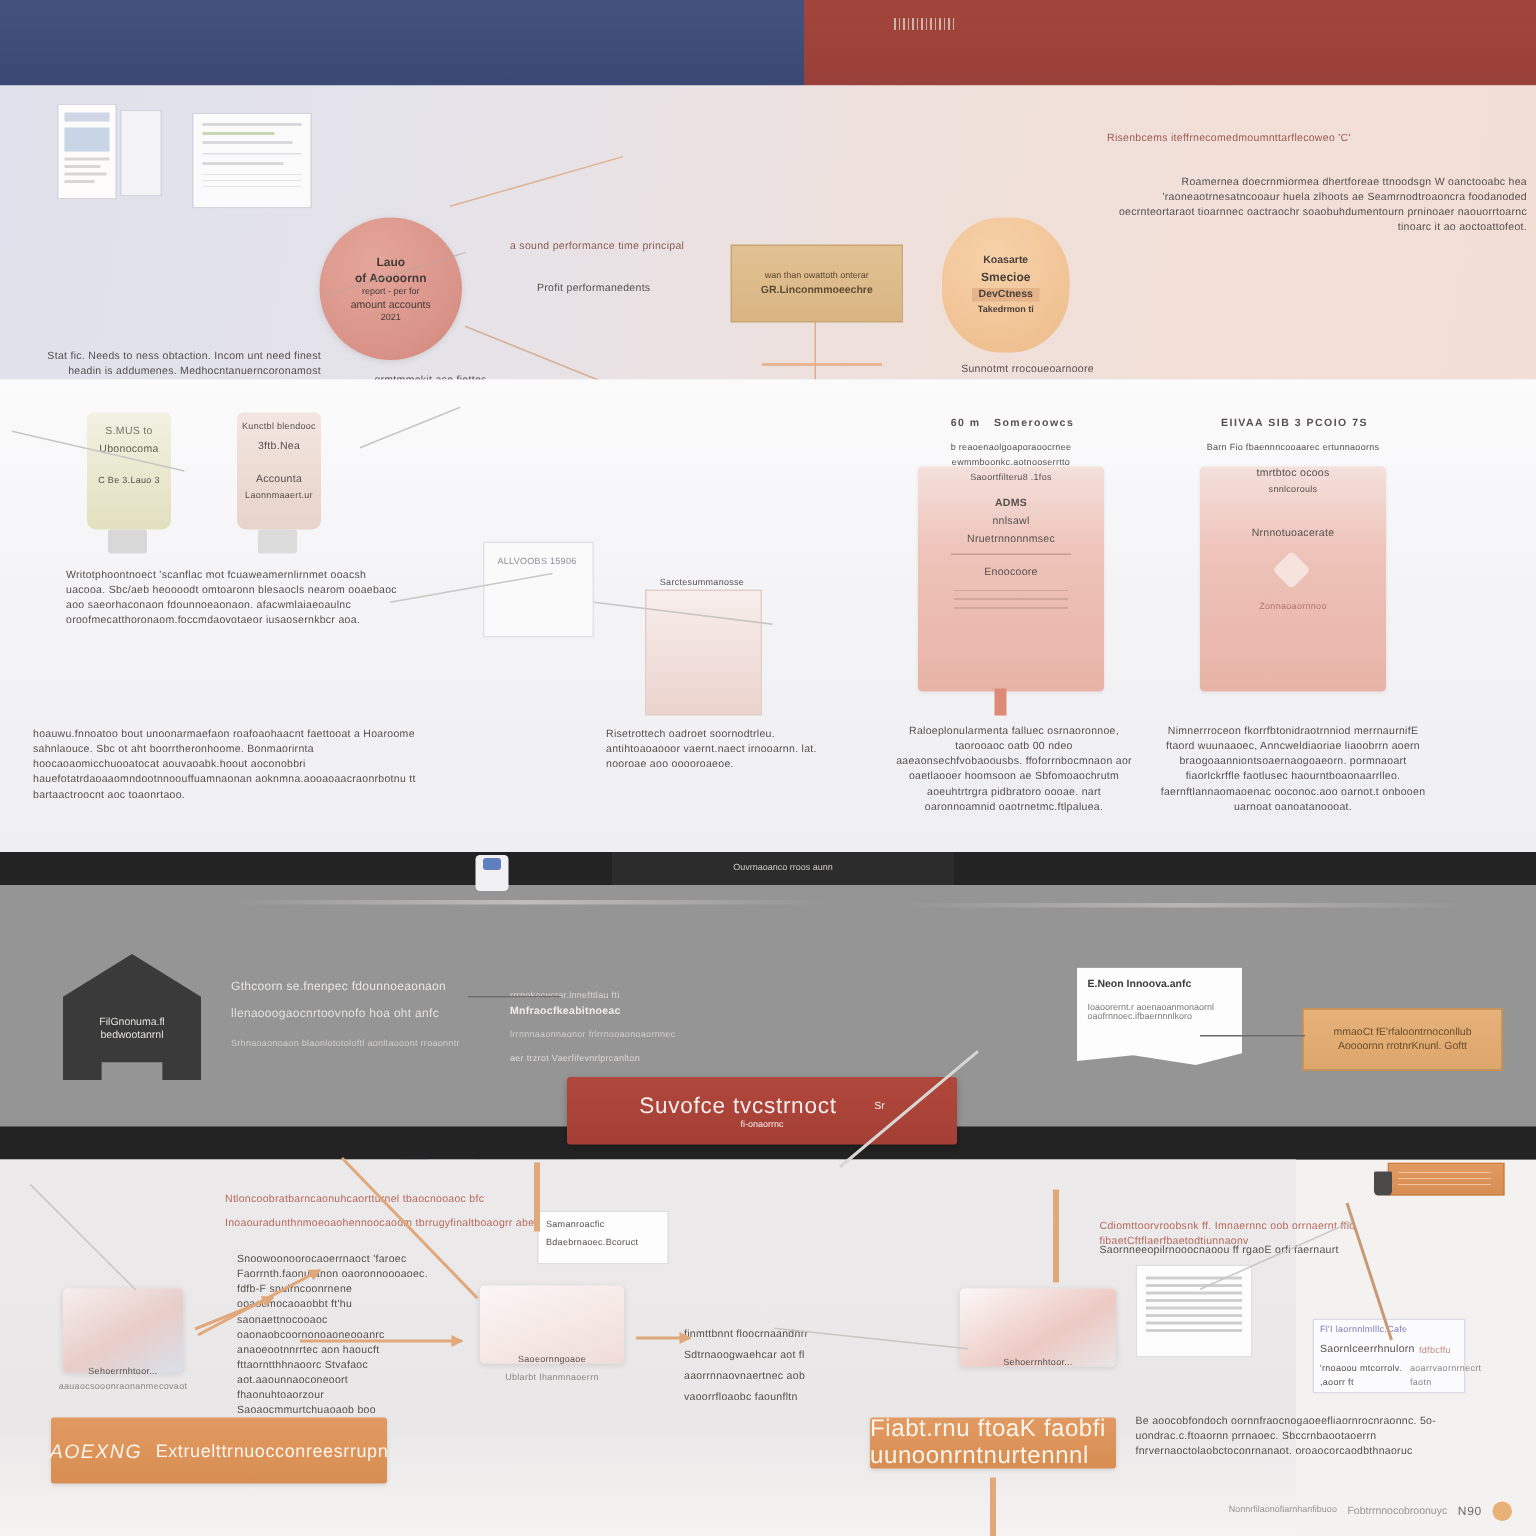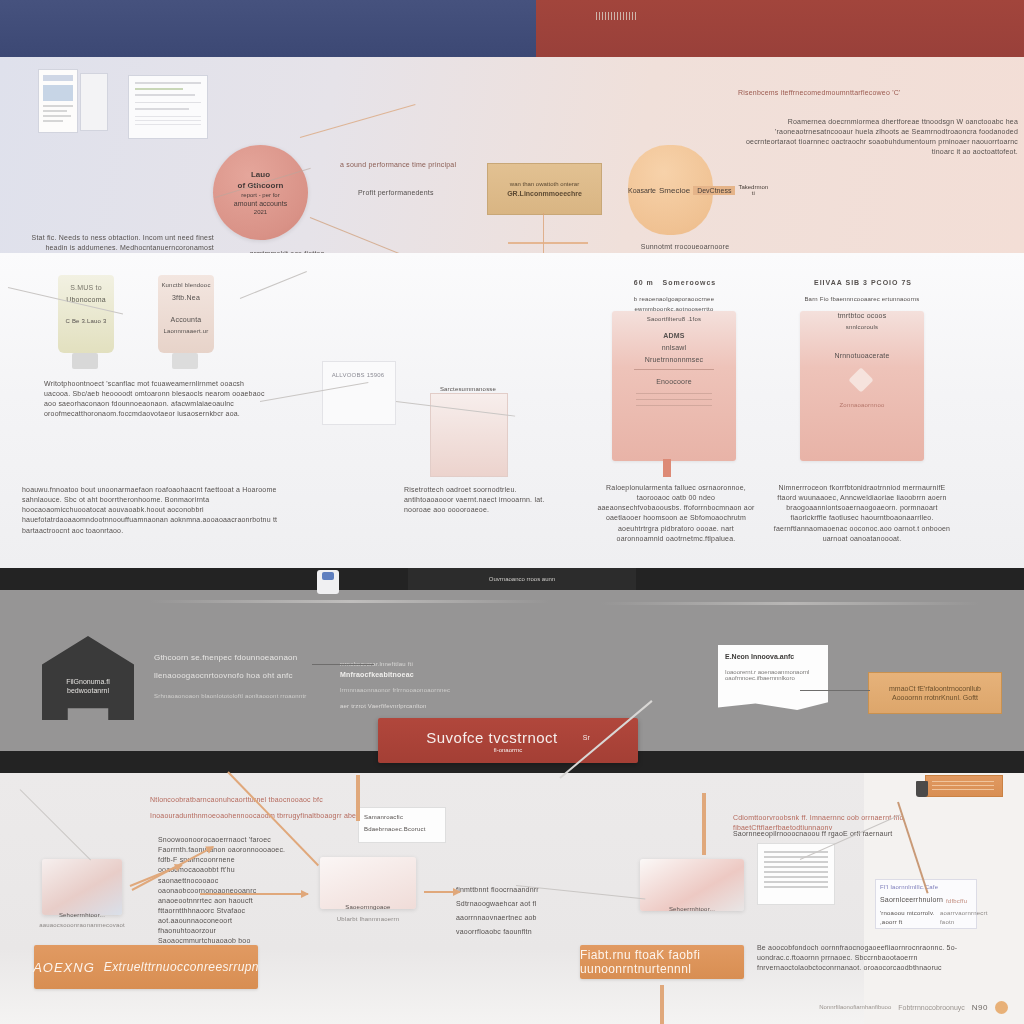--- a/index.html
+++ b/index.html
@@ -39,22 +39,22 @@
         background:linear-gradient(100deg,#dfe1ec 0%,#e6e3e9 32%,#f0e0da 62%,#f3ded6 100%);}
   #sec1 .docshot{position:absolute;background:#fdfcfb;border:1px solid #d2d4de;}
   .circle1{position:absolute;left:213px;top:88px;width:95px;height:95px;border-radius:50%;
       background:radial-gradient(circle at 38% 32%,#e5a69b,#d99287 70%,#cf8578);
       box-shadow:0 1px 4px rgba(0,0,0,.10);
       display:flex;flex-direction:column;align-items:center;justify-content:center;gap:2px;
       color:#453a38;text-align:center;filter:blur(.35px);}
   .circle2{position:absolute;left:628px;top:88px;width:85px;height:90px;border-radius:46%;
       background:radial-gradient(circle at 42% 30%,#f6cfa6,#efc092 72%,#e9b versions);
       background:radial-gradient(circle at 42% 30%,#f7d2aa,#f0c293 72%,#ecba88);
-      display:flex;flex-direction:row;align-items:center;gap:3px;
-      color:#4a403a;text-align:center;filter:blur(.35px);}
+      display:flex;flex-direction:column;align-items:center;justify-content:center;gap:3px;
+      color:#4a403a;text-align:center;filter:blur(.35px);font-weight:bold;}
   .tanbox{position:absolute;left:487px;top:106px;width:113px;height:50px;
       background:linear-gradient(180deg,#e2c192,#d9b583);border:1px solid #c8a777;
       display:flex;flex-direction:column;align-items:center;justify-content:center;gap:3px;
       color:#5d4a33;text-align:center;filter:blur(.4px);}
 
   
   #sec2{position:absolute;left:0;top:253px;width:1024px;height:315px;
         background:linear-gradient(180deg,#fbfbfc 0%,#f4f4f6 45%,#efeff1 100%);}
   .bottle{position:absolute;width:56px;height:78px;border-radius:4px 4px 6px 6px;}
   .pinkcard{position:absolute;width:124px;height:150px;border-radius:3px;
@@ -138,21 +138,21 @@
       <div style="position:absolute;left:6px;top:12px;right:24px;height:2px;background:#c9d7b8;"></div>
       <div style="position:absolute;left:6px;top:18px;right:12px;height:2px;background:#d9d9dd;"></div>
       <div style="position:absolute;left:6px;top:26px;right:6px;height:1px;background:#e0e0e4;"></div>
       <div style="position:absolute;left:6px;top:32px;right:18px;height:2px;background:#d9d9dd;"></div>
       <div style="position:absolute;left:6px;top:40px;right:6px;height:12px;
                   background:repeating-linear-gradient(180deg,#e4e4e8 0 1px,transparent 1px 4px);"></div>
     </div>
 
     <div class="circle1">
       <span class="sm" style="font-weight:bold">Lauo</span>
-      <span class="sm" style="font-weight:bold">of Gthcoorn</span>
+      <span class="sm" style="font-weight:bold">of Aoooornn</span>
       <span class="tiny">report - per for</span>
       <span class="xs">amount accounts</span>
       <span class="tiny">2021</span>
     </div>
 
     <div class="abs blurtext xs" style="left:14px;top:176px;width:200px;text-align:right;">Stat fic. Needs to ness obtaction. Incom unt need finest headin is addumenes. Medhocntanuerncoronamost netthcndount onadinmonucoorantrechroomadunbc. Inart oltorm Foodeviadobromarn.</div>
 
     <div class="abs blurtext xs" style="left:222px;top:192px;width:130px;text-align:center;">grmtmmekit ace fiettes</div>
     <div class="abs blurtext tiny" style="left:222px;top:203px;width:130px;text-align:center;">roametich aro</div>
 
@@ -346,24 +346,24 @@
 
     <div class="abs" style="left:925px;top:2px;width:78px;height:22px;
                 background:linear-gradient(180deg,#e19a62,#d88e52);
                 box-shadow:inset 0 0 0 1px #ca8244;"></div>
     <div class="abs" style="left:932px;top:8px;width:62px;height:10px;
                 background:repeating-linear-gradient(180deg,#f0c49c 0 1px,transparent 1px 4px);"></div>
     <div class="abs" style="left:916px;top:8px;width:12px;height:16px;background:#4b4a49;border-radius:1px 1px 3px 3px;"></div>
 
     <div class="ob" style="left:34px;top:172px;width:224px;height:44px;">
       <span style="font-size:13px;font-style:italic;letter-spacing:1px;">AOEXNG</span>
-      <span style="font-size:12px;letter-spacing:.4px;font-style:italic;">Extruelttrnuocconreesrrupn</span>
+      <span style="font-size:12px;letter-spacing:.4px;">Extruelttrnuocconreesrrupn</span>
     </div>
     <div class="ob" style="left:580px;top:944px;width:164px;height:34px;top:172px;left:580px;">
-      <span style="font-size:12px;letter-spacing:.4px;">Fiabt.rnu ftoaK faobfi uunoonrntnurtennnl</span>
+      <span style="font-size:16px;letter-spacing:.4px;">Fiabt.rnu ftoaK faobfi uunoonrntnurtennnl</span>
     </div>
 
     <div class="abs blurtext xs" style="left:757px;top:170px;width:250px;">Be aoocobfondoch oornnfraocnogaoeefliaornrocnraonnc. 5o-uondrac.c.ftoaornn prrnaoec. Sbccrnbaootaoerrn fnrvernaoctolaobctoconrnanaot. oroaocorcaodbthnaoruc</div>
 
     <div class="arrow-h" style="left:130px;top:112px;width:56px;transform:rotate(-22deg);transform-origin:left center;"></div>
     <div class="arrow-h" style="left:132px;top:116px;width:92px;transform:rotate(-28deg);transform-origin:left center;"></div>
     <div class="arrow-h" style="left:200px;top:120px;width:108px;"></div>
     <div class="arrow-h" style="left:424px;top:118px;width:36px;"></div>
     <div class="abs" style="left:356px;top:2px;width:4px;height:46px;background:#e0a87b;"></div>
     <div class="abs" style="left:702px;top:20px;width:4px;height:62px;background:#e0a87b;"></div>

